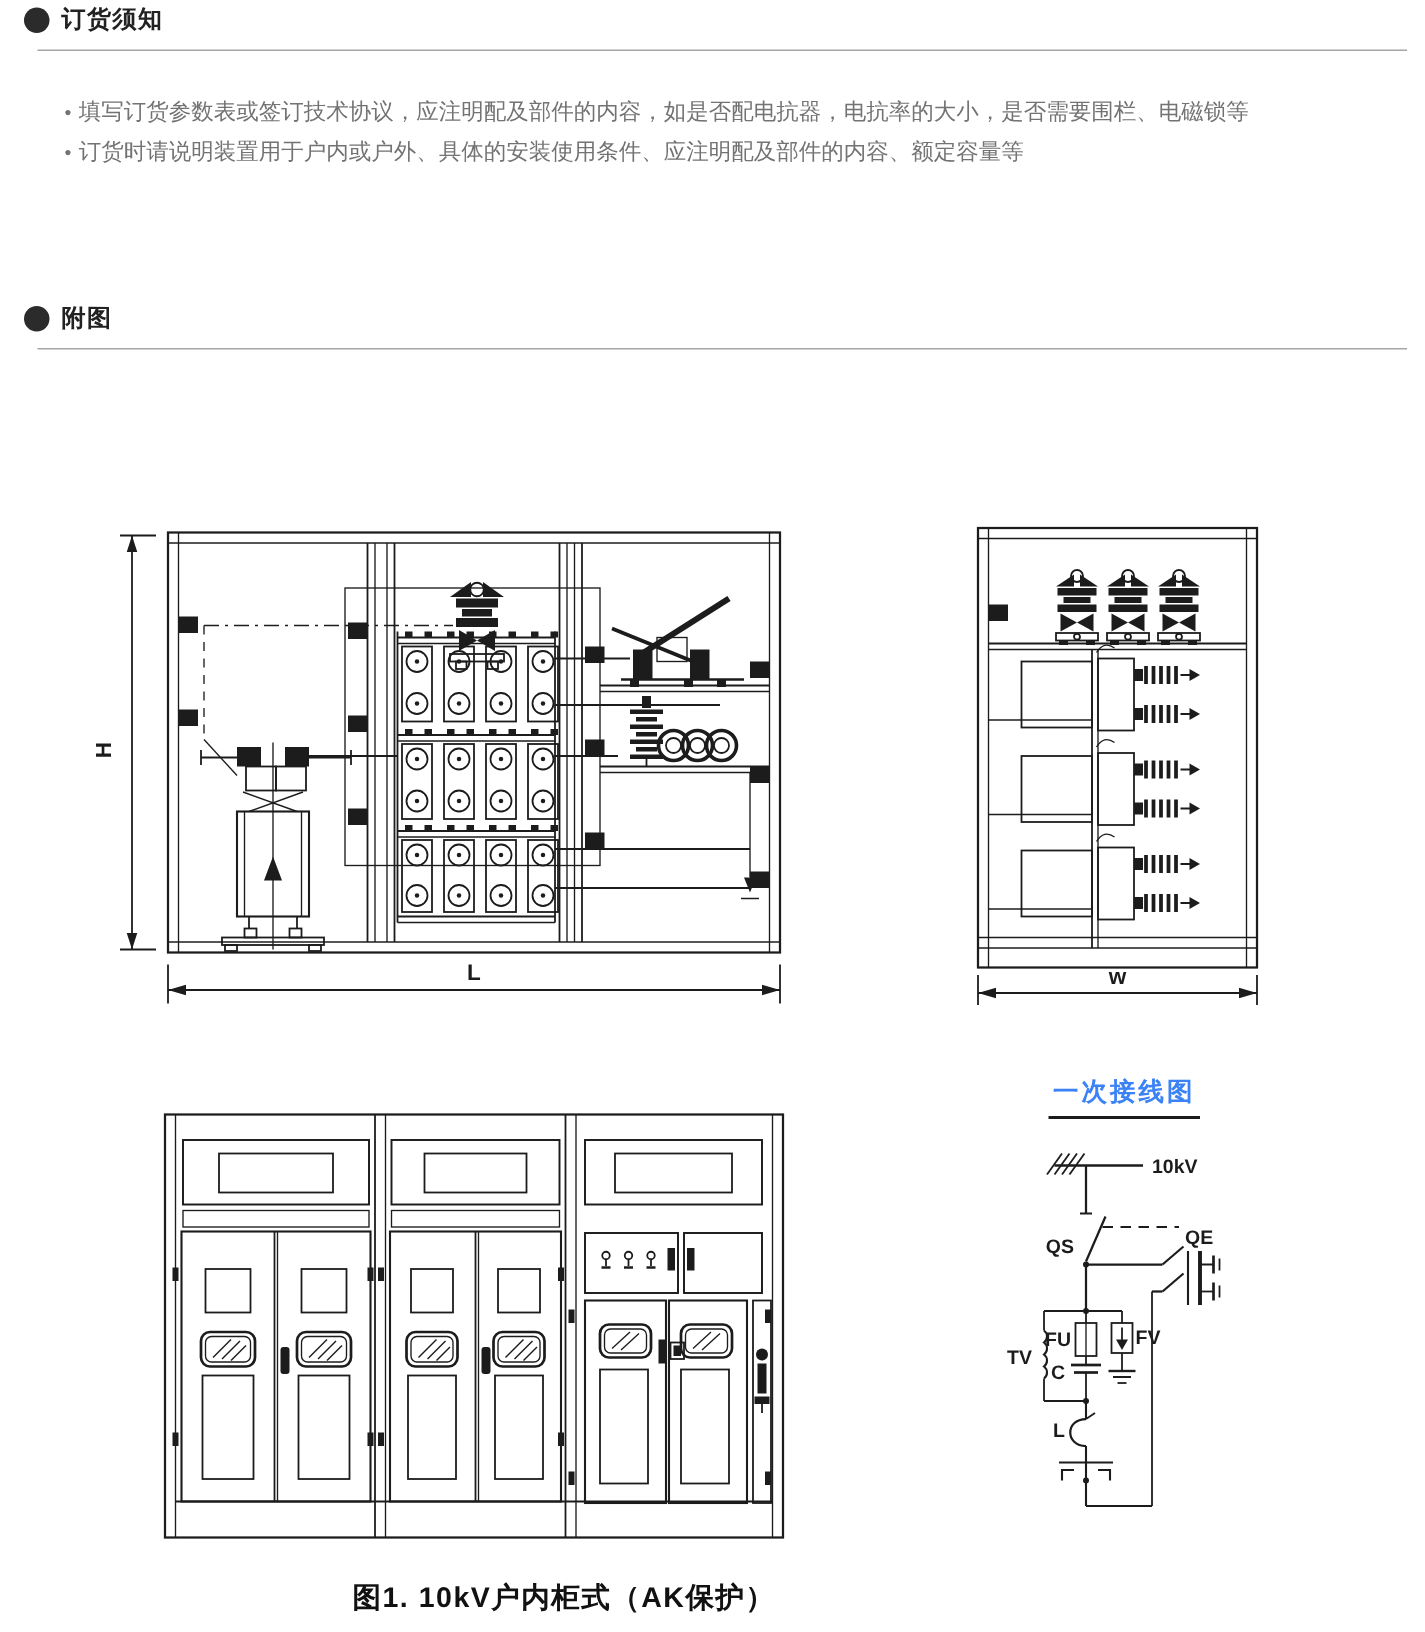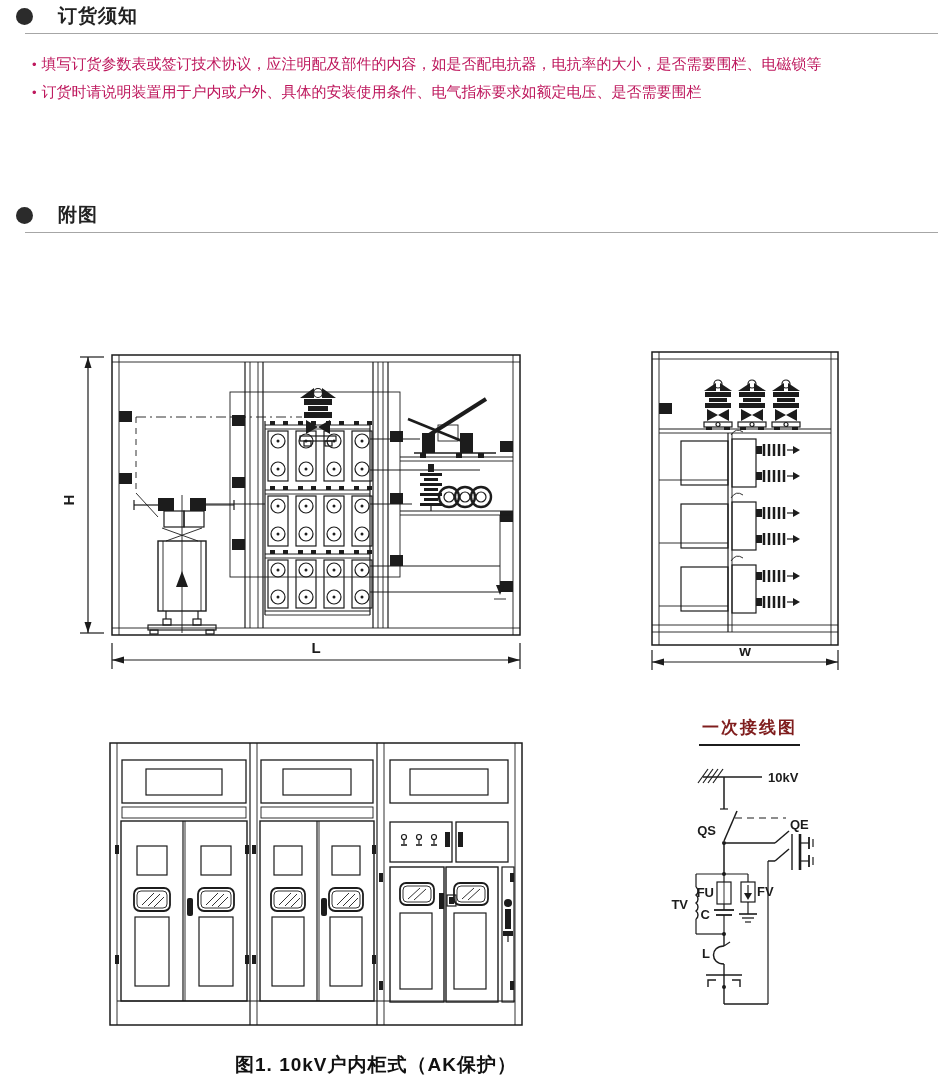--- a/index.html
+++ b/index.html
@@ -1,29 +1,29 @@
 <!DOCTYPE html>
 <html><head>
 <meta charset="utf-8">
 <style>
   html,body{margin:0;padding:0;background:#ffffff;}
   .page{
     position:relative;width:950px;height:1088px;background:#ffffff;
     font-family:"Liberation Sans","DejaVu Sans",sans-serif;color:#1c1c1c;overflow:hidden;
   }
-  .sec-header{position:absolute;left:16px;display:flex;align-items:center;gap:25px;
-    font-size:19px;font-weight:bold;letter-spacing:1px;color:#222;}
+  .sec-header{position:absolute;left:16px;display:flex;align-items:center;gap:8px;
+    font-size:16px;font-weight:bold;letter-spacing:1px;color:#222;}
   .sec-header .dot{width:17px;height:17px;border-radius:50%;background:#2b2b2b;flex:0 0 auto;}
   .rule{position:absolute;left:25px;width:913px;height:0;border-top:1px solid #a6a6a6;}
-  .notes{position:absolute;left:28px;top:46px;margin:4px;padding:0;font-size:15px;line-height:27px;color:#be185d;}
+  .notes{position:absolute;left:28px;top:46px;margin:15px;padding:0;font-size:15px;line-height:27px;color:#737373;}
   .notes li{list-style:none;margin:0;padding:0;}
   .notes li::before{content:"\2022";margin-right:5px;font-size:13px;}
   .figure-svg{position:absolute;}
   .circuit-title{position:absolute;left:699px;top:716px;font-size:17px;font-weight:bold;
-    letter-spacing:2px;color:#7f1d1d;border-bottom:2px solid #1c1c1c;padding:0 3px 5px 3px;}
+    letter-spacing:2px;color:#3b82f6;border-bottom:2px solid #1c1c1c;padding:0 3px 5px 3px;}
   .caption{position:absolute;left:0;top:1052px;width:752px;text-align:center;
     font-size:19px;font-weight:bold;color:#111;letter-spacing:1px;}
   svg{display:block;}
   svg line,svg rect,svg circle,svg path,svg polyline{stroke:#1c1c1c;fill:none;stroke-width:1.2;}
   svg .fill{fill:#1c1c1c;stroke:none;}
   svg .thin{stroke-width:0.9;}
   svg text{fill:#1c1c1c;stroke:none;font-family:"Liberation Sans","DejaVu Sans",sans-serif;}
   .dimtext{font-size:15px;font-weight:bold;}
   .ckt-label{font-size:13px;font-weight:bold;}
 </style>
@@ -33,21 +33,21 @@
 <div class="page">
 
   <div class="sec-header" style="top:3px;">
     <span class="dot"></span>
     <span>订货须知</span>
   </div>
   <div class="rule" style="top:33px;"></div>
 
   <ul class="notes">
     <li>填写订货参数表或签订技术协议，应注明配及部件的内容，如是否配电抗器，电抗率的大小，是否需要围栏、电磁锁等</li>
-    <li>订货时请说明装置用于户内或户外、具体的安装使用条件、电气指标要求如额定电压、是否需要围栏</li>
+    <li>订货时请说明装置用于户内或户外、具体的安装使用条件、应注明配及部件的内容、额定容量等</li>
   </ul>
 
   <div class="sec-header" style="top:202px;justify-content:flex-end;">
     <span class="dot"></span>
     <span>附图</span>
   </div>
   <div class="rule" style="top:232px;"></div>
 
   <svg class="figure-svg" style="left:64px;top:345px;" width="480" height="330" viewBox="0 0 480 330">
 

